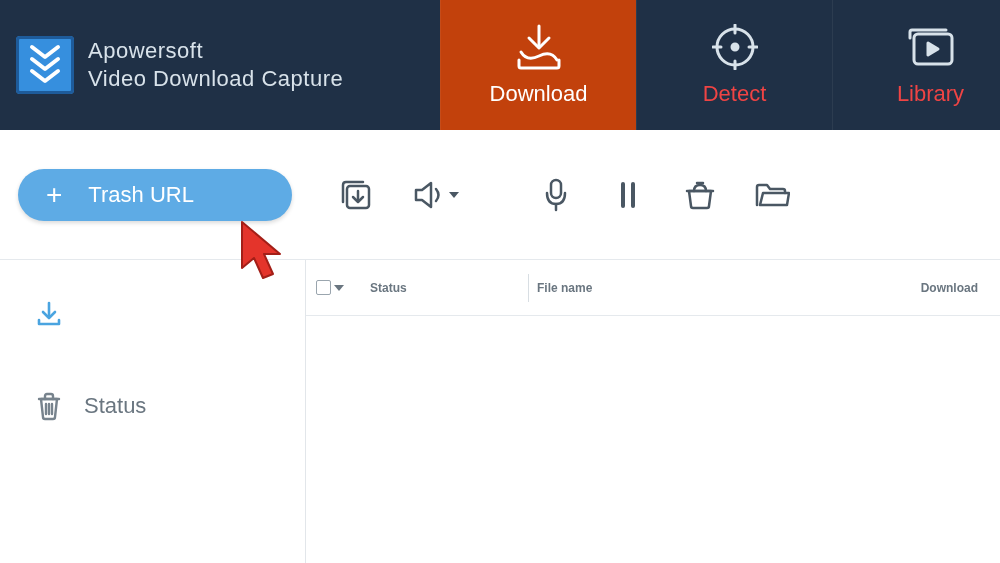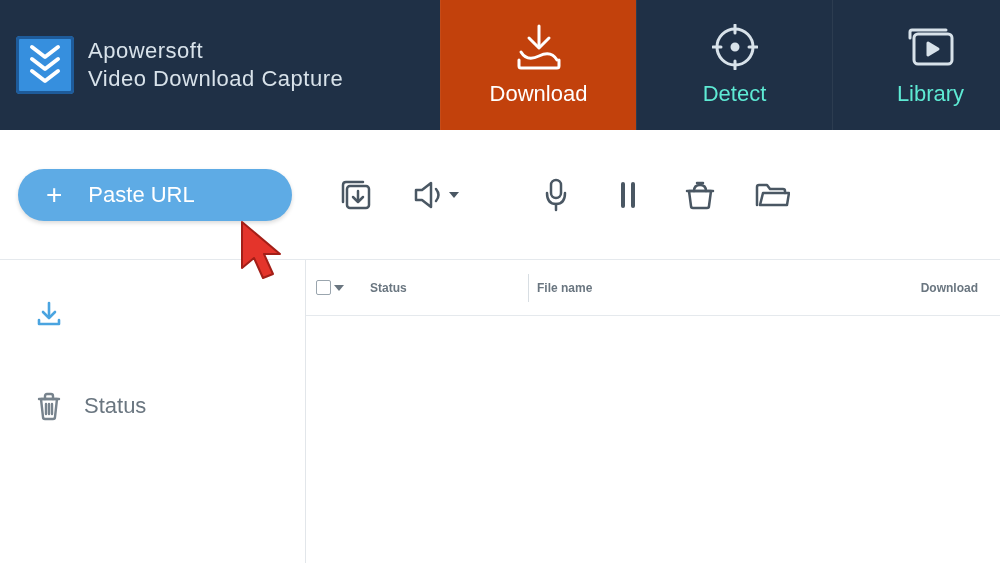--- a/index.html
+++ b/index.html
@@ -48,21 +48,21 @@
     align-items: stretch;
     margin-left: auto;
   }
   .tab {
     width: 196px;
     display: flex;
     flex-direction: column;
     align-items: center;
     justify-content: center;
     gap: 10px;
-    color: #5eead4;
+    color: #ef4444;
     font-size: 22px;
     cursor: pointer;
     border-left: 1px solid rgba(255,255,255,.06);
   }
   .tab.active {
     background: #c2410c;
     color: #fff;
   }
   .tab .icon-wrap {
     height: 48px;
@@ -227,21 +227,21 @@
         </div>
         <span>Library</span>
       </div>
     </div>
   </div>
 
   <div style="display:flex;">
     <div class="toolbar-row" style="width:1000px; position:relative;">
       <button class="paste-btn">
         <span class="plus">+</span>
-        <span>Paste URL</span>
+        <span>Trash URL</span>
       </button>
 
       <div class="icon-group" style="margin-left:34px;">
         <div class="icon-btn">
           <svg width="34" height="34" viewBox="0 0 34 34">
             <g fill="none" stroke="#4a5763" stroke-width="2.5" stroke-linejoin="round" stroke-linecap="round">
               <rect x="8" y="8" width="22" height="22" rx="3"></rect>
               <path d="M4,24 L4,7 Q4,4 7,4 L24,4"></path>
               <line x1="19" y1="13" x2="19" y2="22"></line>
               <polyline points="14,19 19,24 24,19"></polyline>

